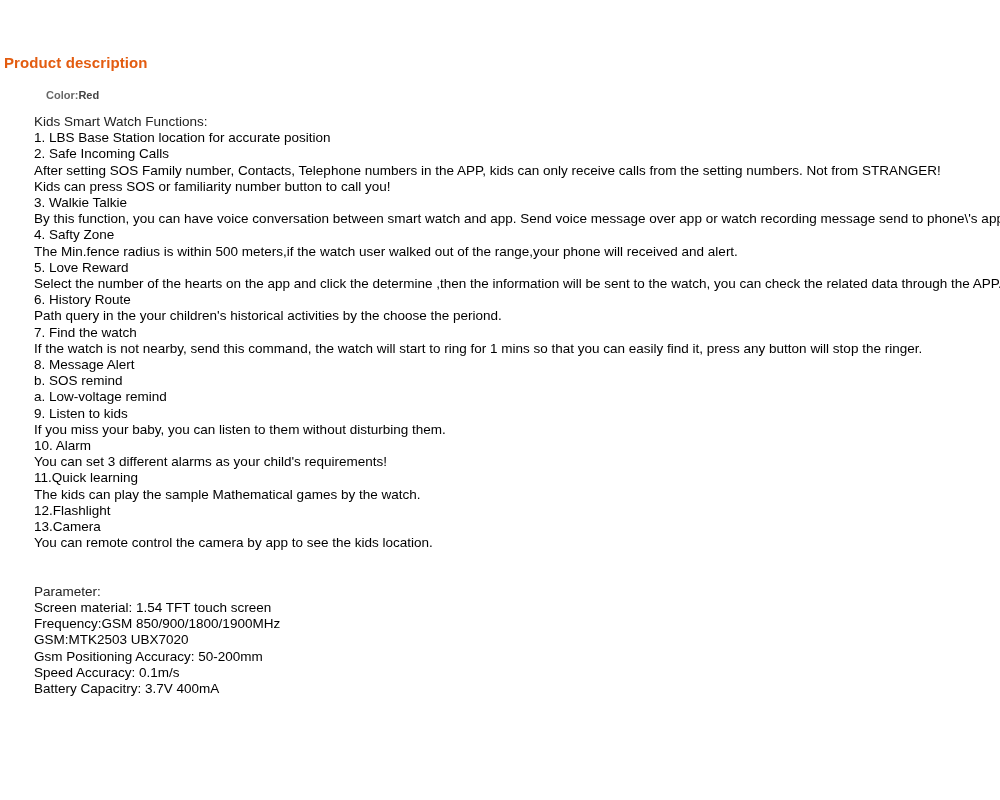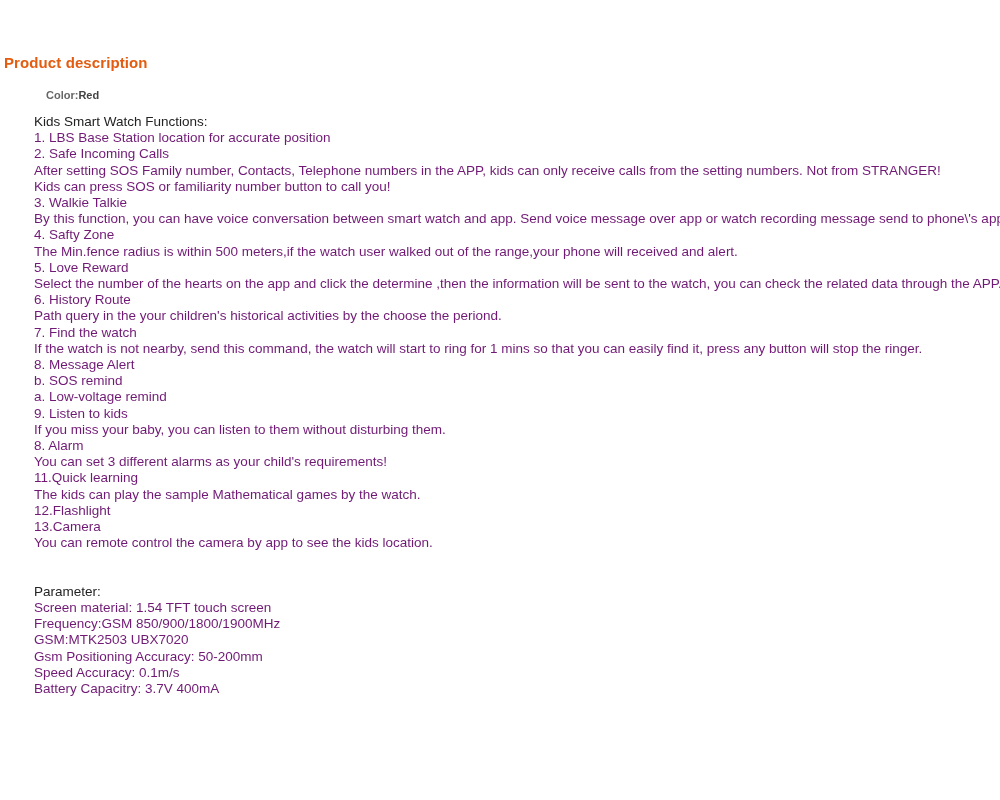--- a/index.html
+++ b/index.html
@@ -53,21 +53,21 @@
   .heading {
     font-size: 13.5px;
     font-weight: normal;
     color: #222222;
     line-height: 16.2px;
     margin: 0;
     white-space: nowrap;
   }
   .line {
     font-size: 13.5px;
-    color: #701a75;
+    color: #000000;
     line-height: 16.2px;
     margin: 0;
     white-space: nowrap;
   }
   .spacer {
     height: 16.2px;
   }
   .param-block {
     margin-top: 0;
   }
@@ -97,21 +97,21 @@
     <p class="line">Select the number of the hearts on the app and click the determine ,then the information will be sent to the watch, you can check the related data through the APP.</p>
     <p class="line">6. History Route</p>
     <p class="line">Path query in the your children's historical activities by the choose the periond.</p>
     <p class="line">7. Find the watch</p>
     <p class="line">If the watch is not nearby, send this command, the watch will start to ring for 1 mins so that you can easily find it, press any button will stop the ringer.</p>
     <p class="line">8. Message Alert</p>
     <p class="line">b. SOS remind</p>
     <p class="line">a. Low-voltage remind</p>
     <p class="line">9. Listen to kids</p>
     <p class="line">If you miss your baby, you can listen to them without disturbing them.</p>
-    <p class="line">8. Alarm</p>
+    <p class="line">10. Alarm</p>
     <p class="line">You can set 3 different alarms as your child's requirements!</p>
     <p class="line">11.Quick learning</p>
     <p class="line">The kids can play the sample Mathematical games by the watch.</p>
     <p class="line">12.Flashlight</p>
     <p class="line">13.Camera</p>
     <p class="line">You can remote control the camera by app to see the kids location.</p>
 
     <div class="spacer"></div>
     <div class="spacer"></div>
 

